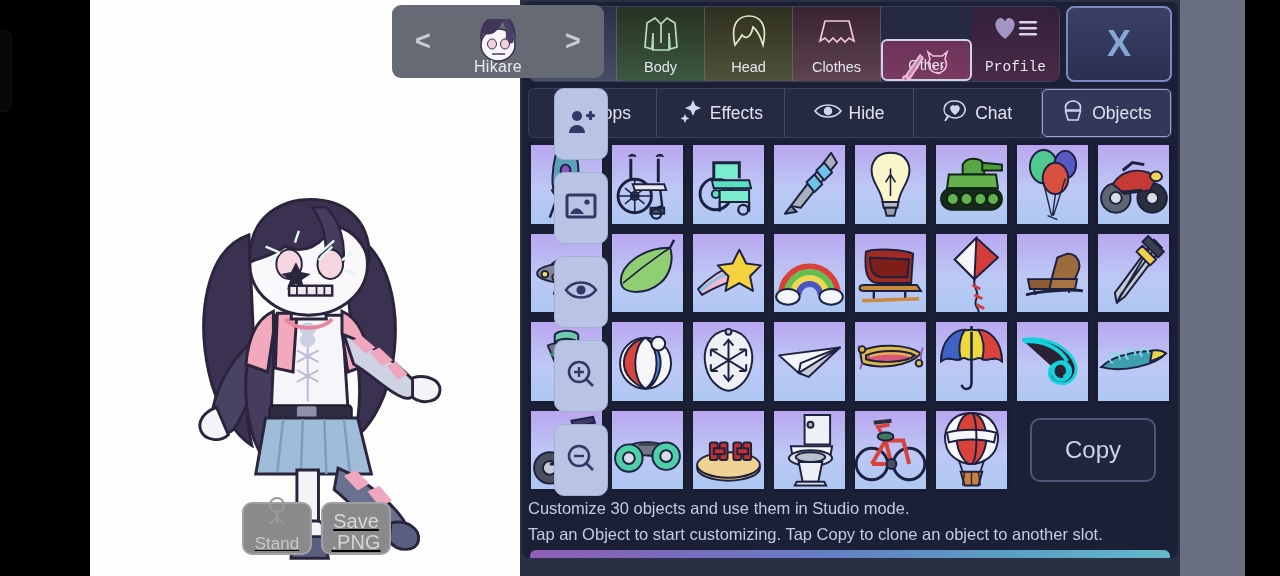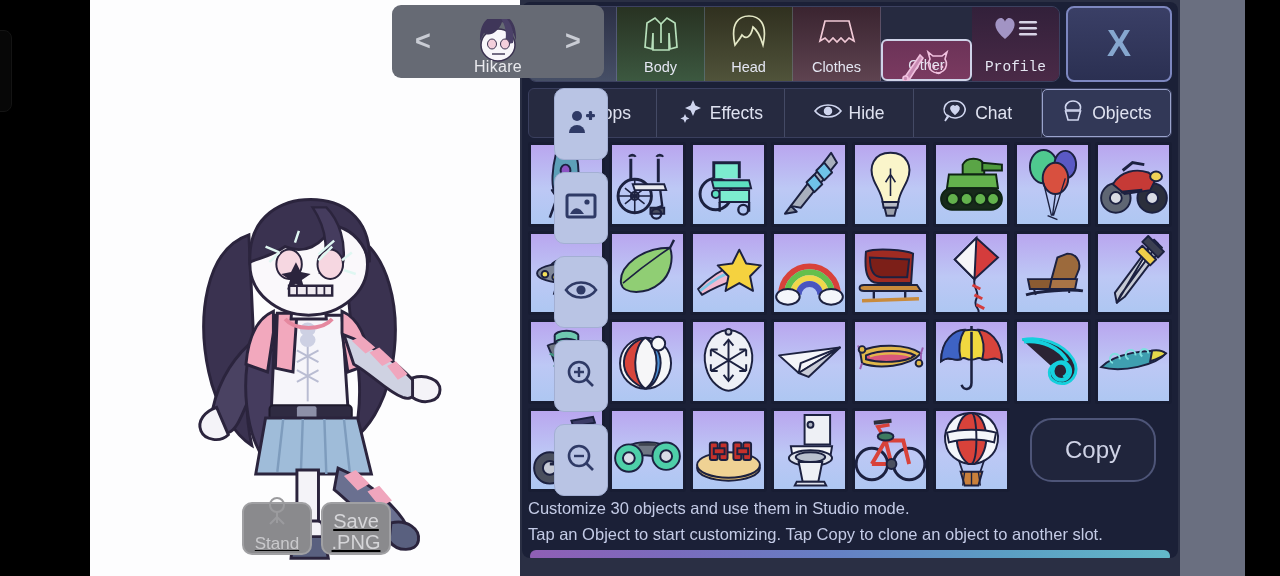--- a/index.html
+++ b/index.html
@@ -86,21 +86,21 @@
   .grid { position:absolute; left:6px; top:140px; width:644px; height:350px;
           display:grid; grid-template-columns:repeat(8,1fr); grid-template-rows:repeat(4,1fr);
           gap:4px; }
   .cell { background:linear-gradient(180deg,#b9a6ef 0%,#bdc8f5 55%,#aec7f2 100%);
           border:3px solid #181d33; border-radius:3px; position:relative; overflow:hidden;
           cursor:pointer; }
   .cell svg { position:absolute; inset:0; width:100%; height:100%; }
   .copy-cell{ grid-column:span 2; background:transparent; border:none;
               display:flex; align-items:center; justify-content:center; }
   .copy-btn { width:126px; height:64px; background:#20253c; border:2px solid #4e5578;
-              border-radius:22px; color:#cfd3e6; font-size:24px; display:flex;
+              border-radius:10px; color:#cfd3e6; font-size:24px; display:flex;
               align-items:center; justify-content:center; cursor:pointer; }
 
   
   .hint { position:absolute; left:6px; top:494px; width:644px; text-align:left;
           color:#c4cbe6; font-size:16.5px; line-height:1.55; }
 
   
   .strip { position:absolute; left:8px; top:548px; width:640px; height:12px; border-radius:6px;
            background:linear-gradient(90deg,#8f5fb5 0%,#7a6bbd 22%,#6580c4 48%,#5b9fc4 75%,#63b8c9 100%); }
 </style>

